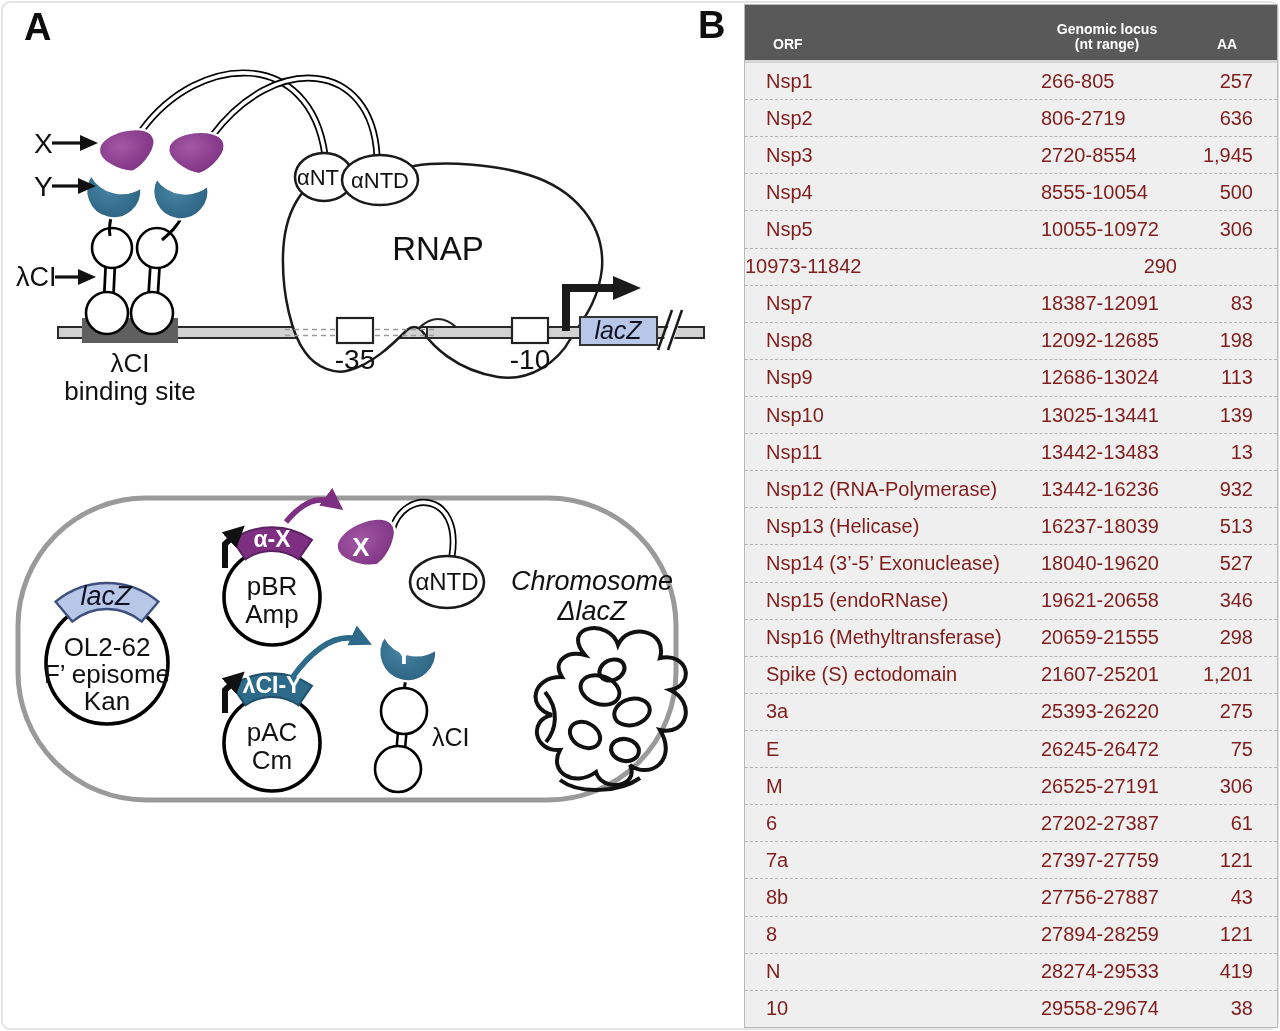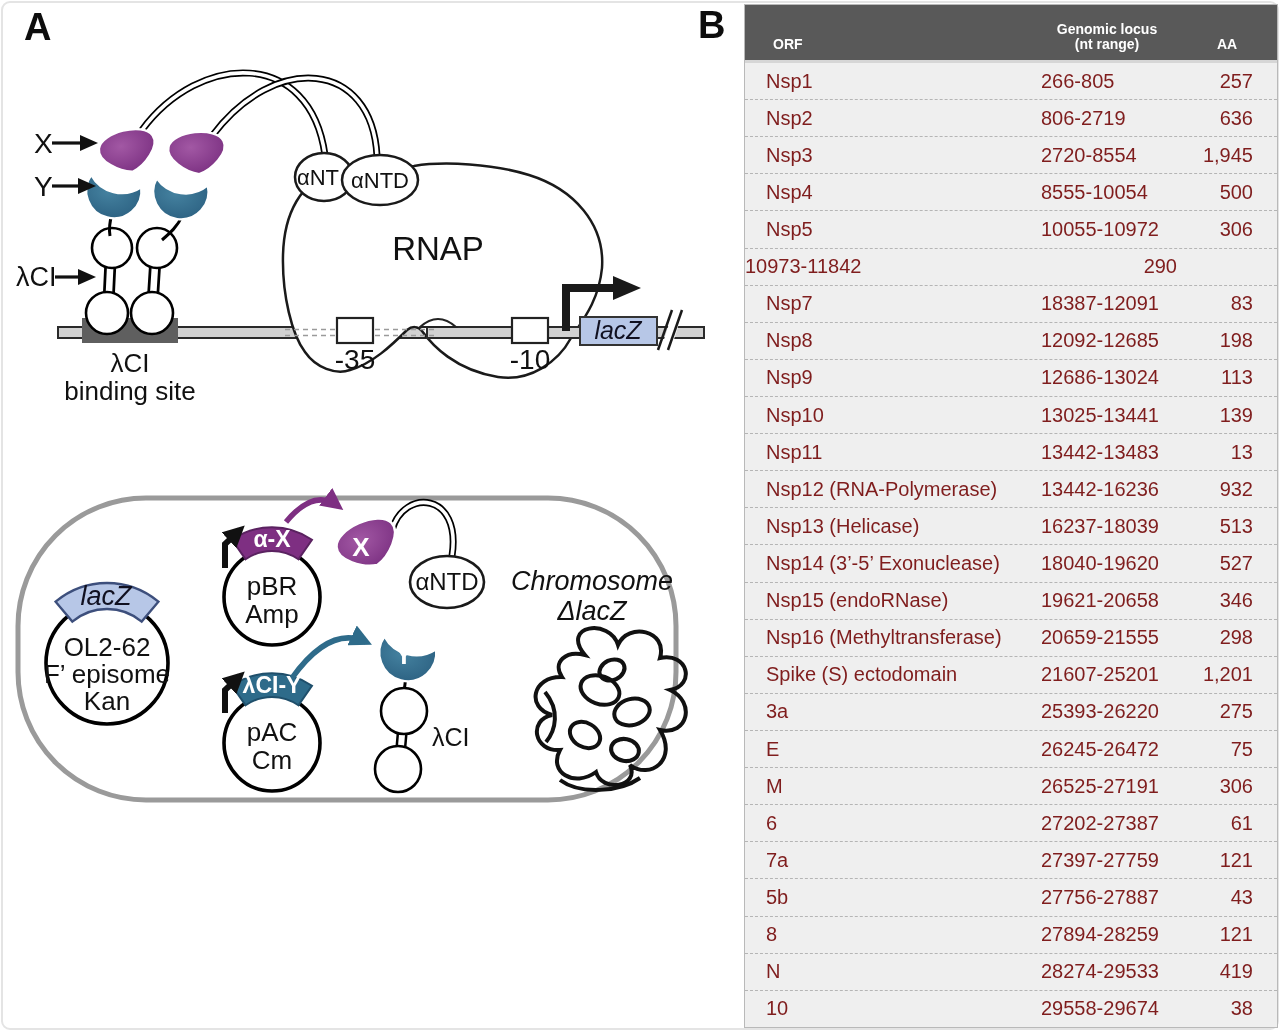--- a/index.html
+++ b/index.html
@@ -322,21 +322,21 @@
           <div class="cell-orf">6</div>
           <div class="cell-locus">27202-27387</div>
           <div class="cell-aa">61</div>
         </div>
         <div class="trow">
           <div class="cell-orf">7a</div>
           <div class="cell-locus">27397-27759</div>
           <div class="cell-aa">121</div>
         </div>
         <div class="trow">
-          <div class="cell-orf">5b</div>
+          <div class="cell-orf">8b</div>
           <div class="cell-locus">27756-27887</div>
           <div class="cell-aa">43</div>
         </div>
         <div class="trow">
           <div class="cell-orf">8</div>
           <div class="cell-locus">27894-28259</div>
           <div class="cell-aa">121</div>
         </div>
         <div class="trow">
           <div class="cell-orf">N</div>

